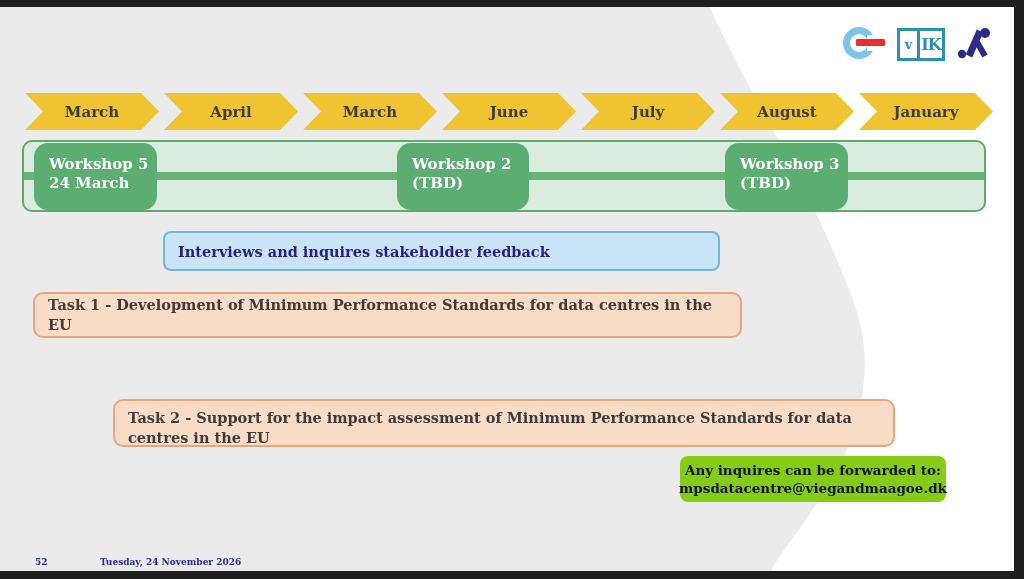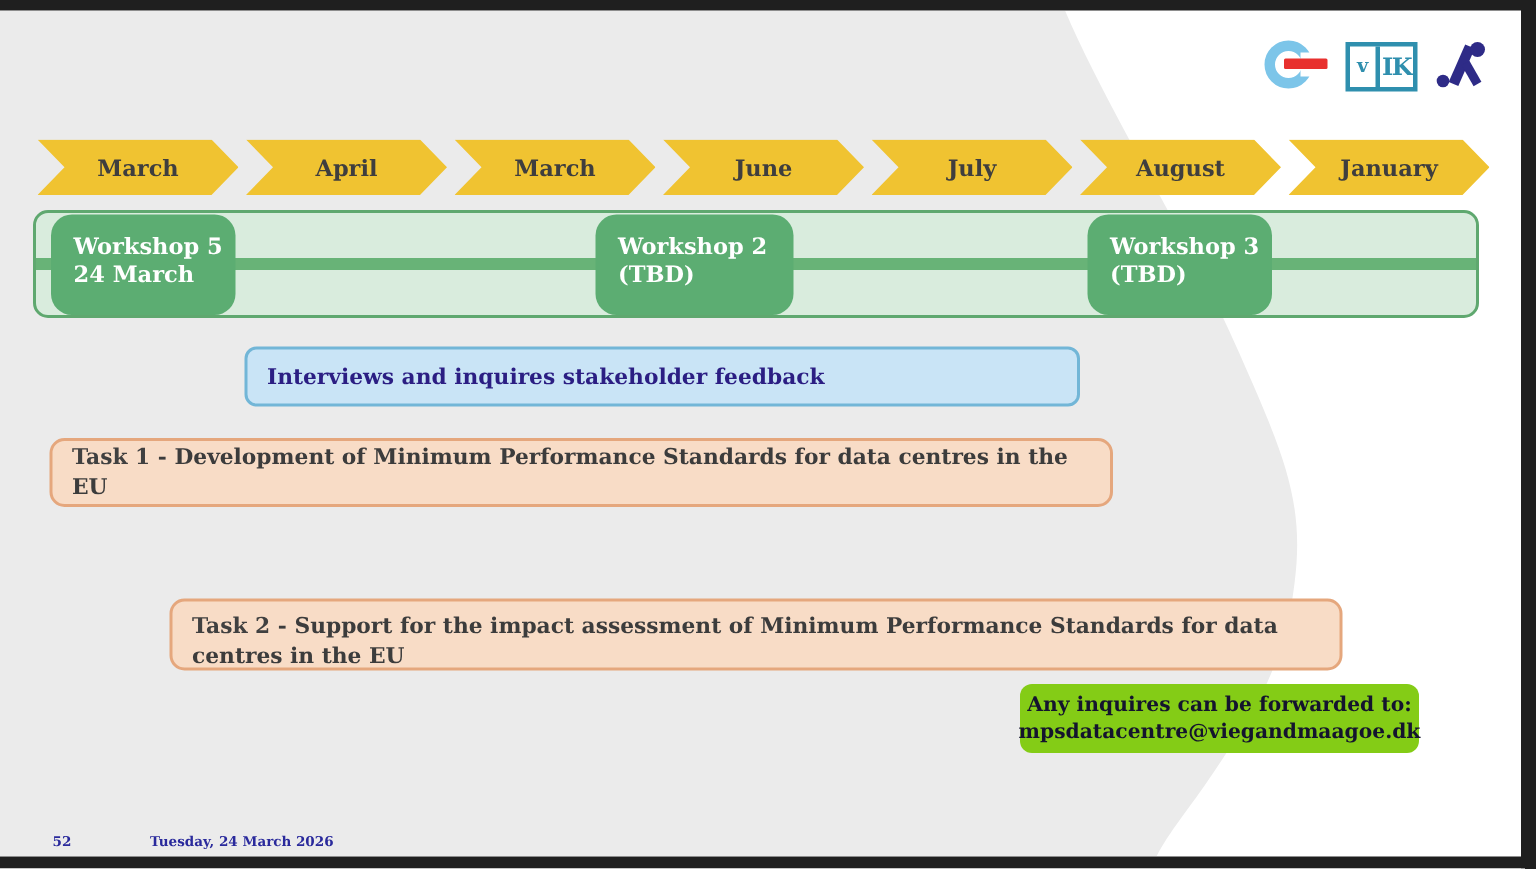--- a/index.html
+++ b/index.html
@@ -164,19 +164,19 @@
     <p><span class="task-label">Task 2</span>
       <span>- Support for the impact assessment of Minimum Performance Standards for data centres in the EU</span></p>
   </div>
 
   <div class="contact">
     <div>Any inquires can be forwarded to:</div>
     <div>mpsdatacentre@viegandmaagoe.dk</div>
   </div>
 
   <div class="footer-page">52</div>
-  <div class="footer-date">Tuesday, 24 March 2026</div>
+  <div class="footer-date">Tuesday, 24 November 2026</div>
 
 </div>
 
 <div class="frame-top"></div>
 <div class="frame-bottom"></div>
 <div class="frame-right"></div>
 
 </body></html>

